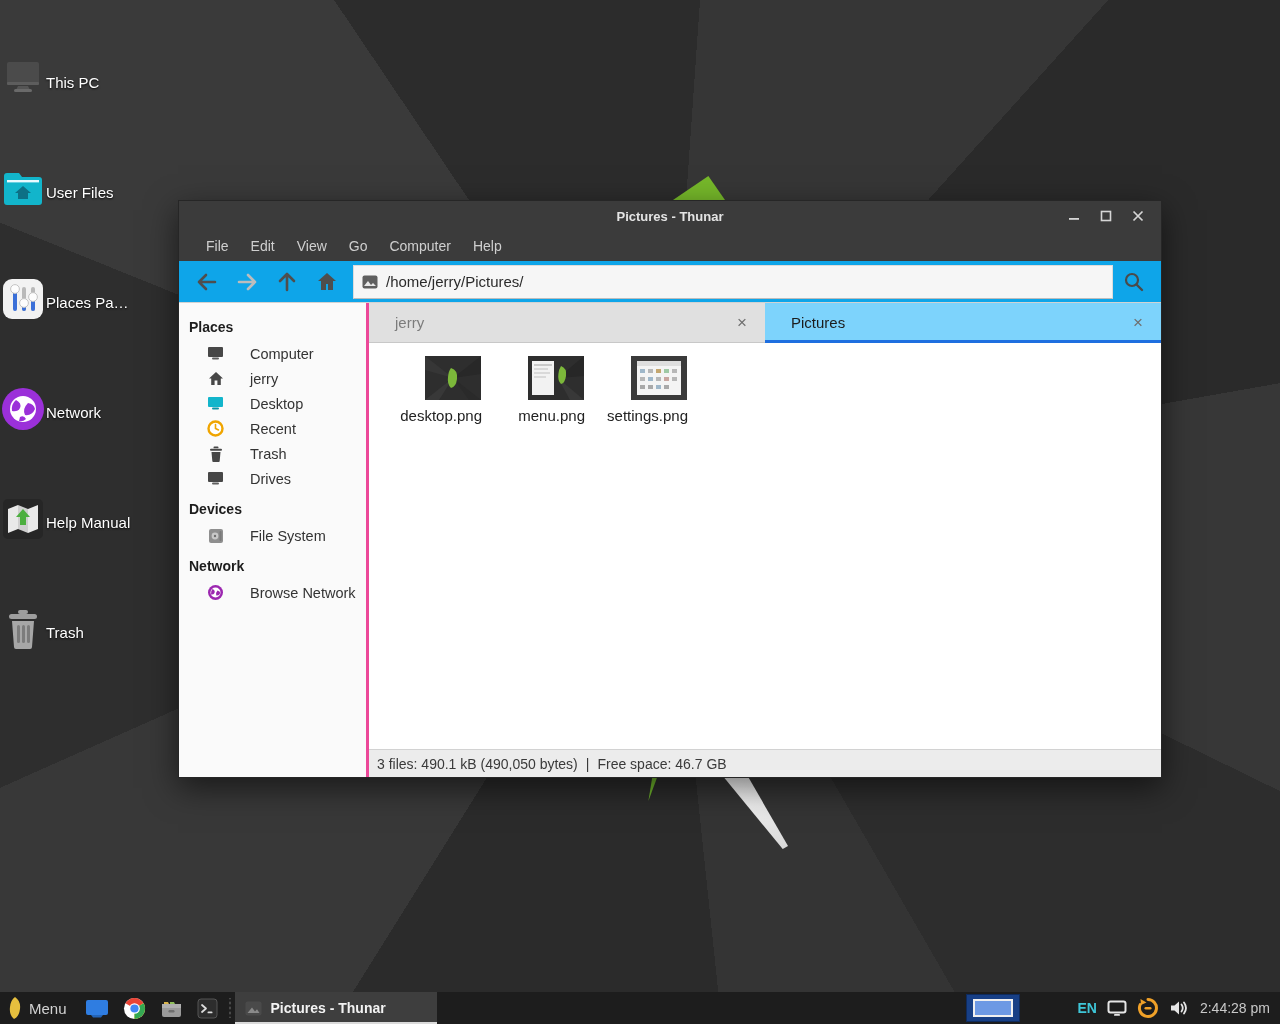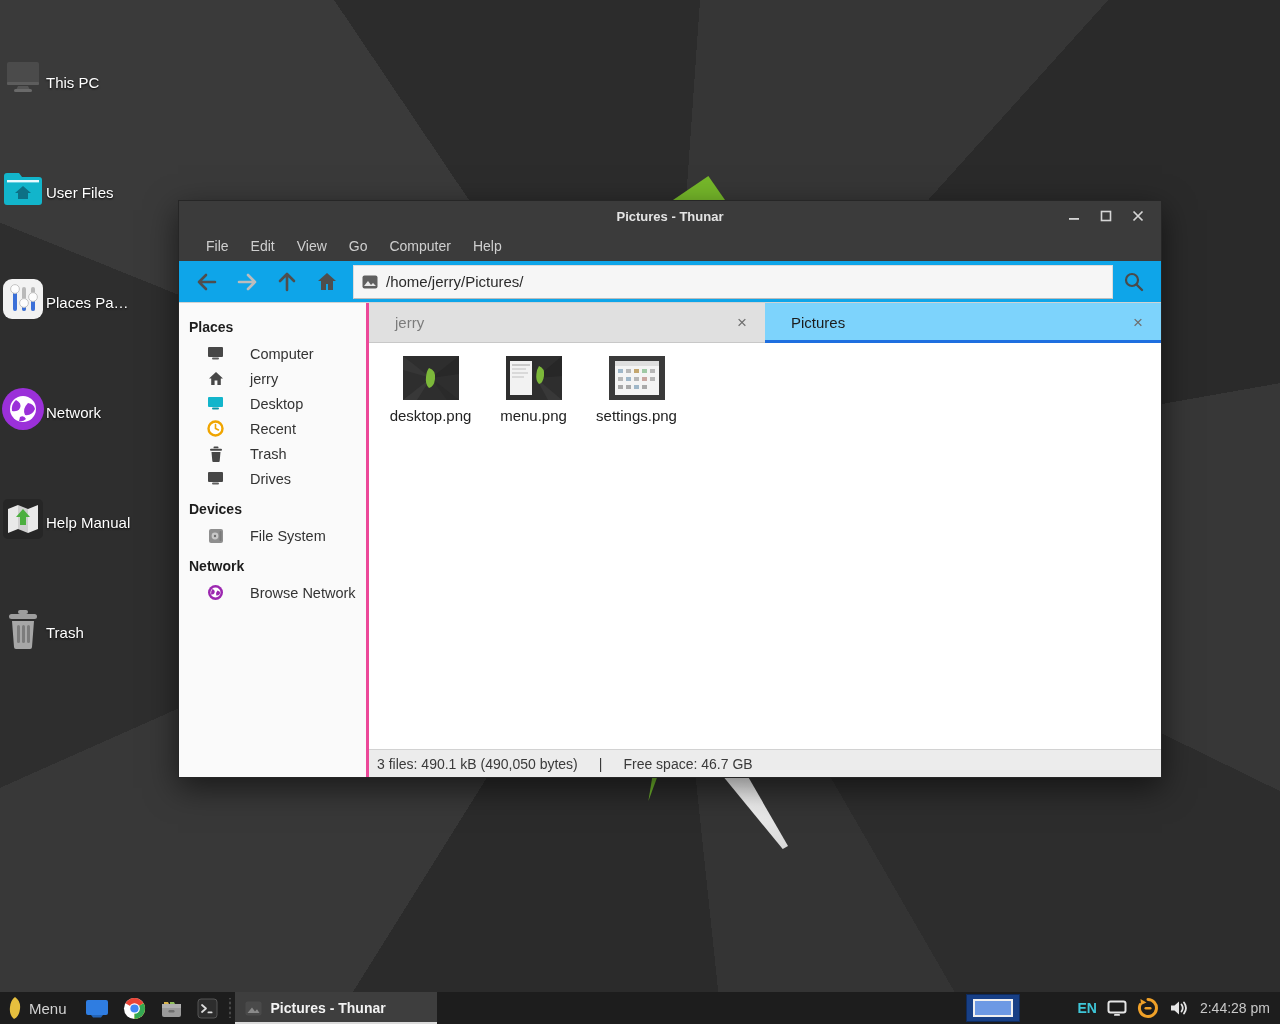--- a/index.html
+++ b/index.html
@@ -73,26 +73,26 @@
   .tab-inactive { background:#e0e0e0; }
   .tab-inactive .tab-label { color:#7c7c7c; }
   .tab-active { background:#7dd3fc; }
   .tab-active .tab-label { color:#1c1c1c; }
   .tab-active::after { content:""; position:absolute; left:0; right:0; bottom:-1px; height:3px; background:#1e6fe0; }
   .tab-label { font-size:15px; }
   .tab-close { margin-left:auto; font-size:17px; color:#6f6f6f; line-height:1; padding:2px 4px; cursor:pointer; }
 
   .fileview { flex:1; background:#ffffff; padding:12px 0 0 10px; display:flex;
     align-items:flex-start; }
-  .file-item { width:103px; display:flex; flex-direction:column; align-items:center; cursor:pointer; }
+  .file-item { width:103px; display:flex; flex-direction:column; align-items:flex-end; cursor:pointer; }
   .thumb { width:58px; height:46px; display:flex; align-items:center; justify-content:center; }
   .file-label { margin-top:6px; font-size:15px; color:#222; }
 
   .statusbar { height:28px; background:#ececec; border-top:1px solid #d2d2d2;
-    display:flex; align-items:center; padding-left:8px; gap:21px; flex:0 0 auto; }
+    display:flex; align-items:center; padding-left:8px; gap:8px; flex:0 0 auto; }
   .statusbar span { font-size:14px; color:#3a3a3a; }
 
   
   .taskbar { position:absolute; left:0; bottom:0; width:1280px; height:32px;
     background:#1d1d1d; display:flex; align-items:center; }
   .tb-left { display:flex; align-items:center; height:100%; }
   .tb-btn { height:100%; display:flex; align-items:center; justify-content:flex-start;
     padding:8px 7px; cursor:pointer; }
   .tb-menu-label { color:#d2d2d2; font-size:15px; padding:0 4px 0 0; }
   .tb-sep { width:6px; height:20px; margin:0 2px;

